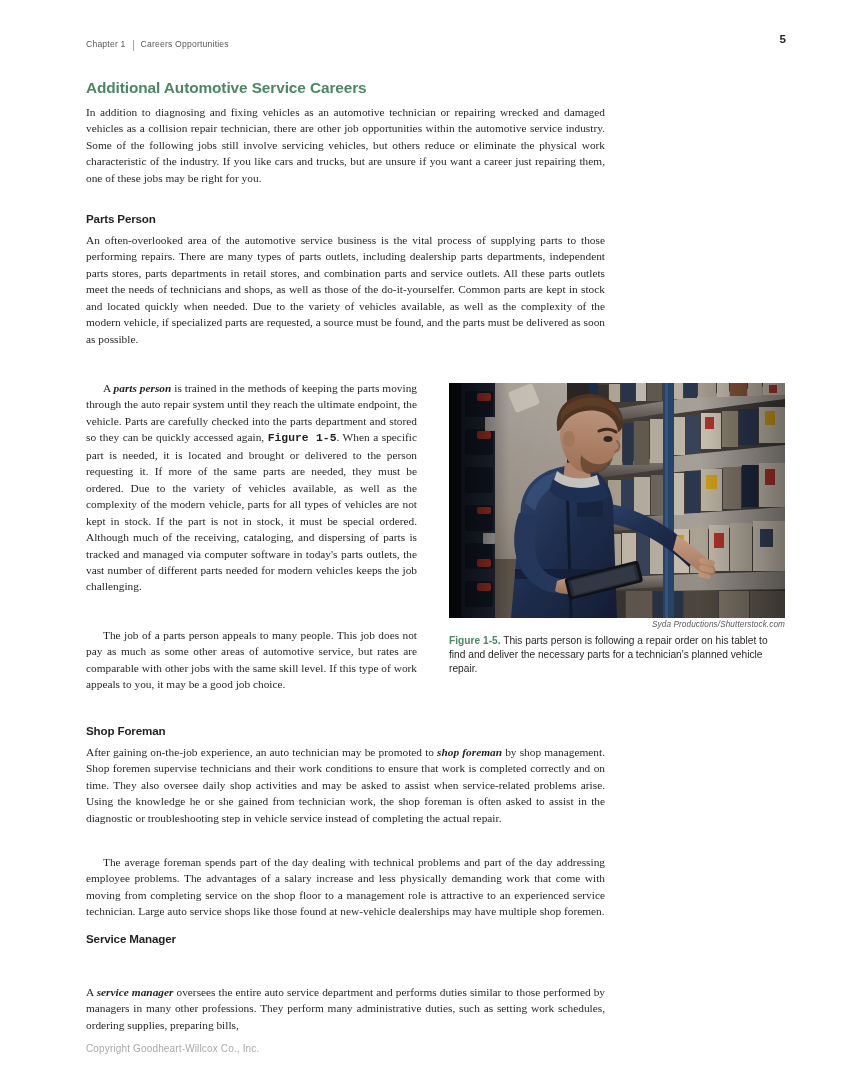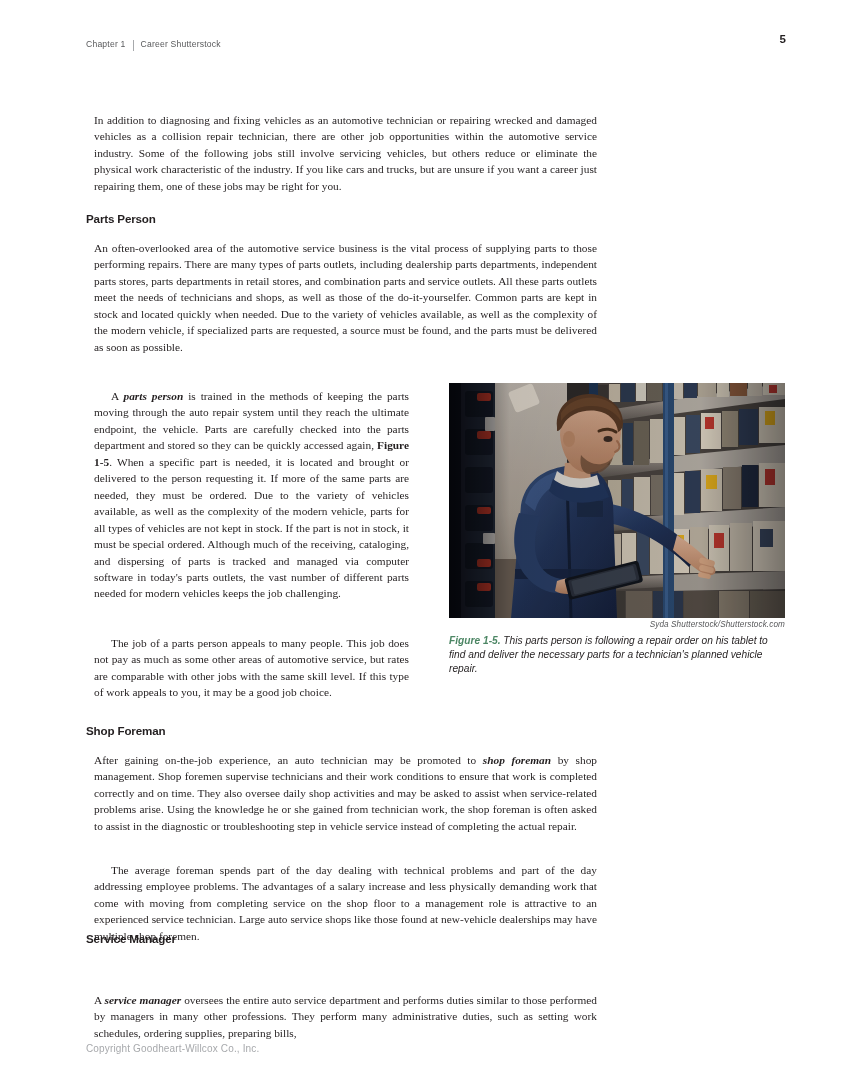--- a/index.html
+++ b/index.html
@@ -87,24 +87,24 @@
     position: absolute;
     font-size: 11.35px;
     line-height: 16.45px;
     text-align: justify;
     text-justify: inter-word;
     color: #231f20;
     hyphens: manual;
   }
   .full { left: 86px; width: 519px; }
   .narrow { left: 86px; width: 331px; }
-  p { margin: 8px; }
+  p { margin: 0; }
   p.ind { text-indent: 17px; }
   .bi { font-weight: bold; font-style: italic; }
-  .b  { font-weight: bold; }
+  .b  { font-weight: bold; font-family: Liberation Mono, monospace; }
 
   
   .figure {
     position: absolute;
     left: 449px;
     top: 383px;
     width: 336px;
   }
   .photo {
     position: relative;
@@ -123,21 +123,20 @@
     color: #58595b;
     letter-spacing: .1px;
   }
   .caption {
     margin-top: 5px;
     font-family: "Liberation Sans", sans-serif;
     font-size: 10.2px;
     line-height: 14.2px;
     color: #231f20;
     width: 330px;
-    font-style: italic;
   }
   .caption .figlabel {
     font-weight: bold;
     color: #4c8664;
   }
 
   
   .footer {
     position: absolute;
     left: 86px;
@@ -149,24 +148,25 @@
   }
 </style>
 </head>
 <body>
 
 <div class="page">
 
   <div class="runhead">
     <span class="chap">Chapter 1</span>
     <span class="bar"></span>
-    <span class="title">Career Shutterstock</span>
+    <span class="title">Careers Opportunities</span>
   </div>
   <div class="folio">5</div>
 
+  <div class="h1">Additional Automotive Service Careers</div>
 
   <div class="body-col full" style="top:104px;">
     <p>In addition to diagnosing and fixing vehicles as an automotive technician or repairing wrecked and damaged vehicles as a collision repair technician, there are other job opportunities within the automotive service industry. Some of the following jobs still involve servicing vehicles, but others reduce or eliminate the physical work characteristic of the industry. If you like cars and trucks, but are unsure if you want a career just repairing them, one of these jobs may be right for you.</p>
   </div>
 
   <div style="position:absolute;left:86px;top:212px;">
     <h2 class="h2">Parts Person</h2>
   </div>
 
   <div class="body-col full" style="top:232px;">
@@ -400,21 +400,21 @@
 
           <path d="M168 58 C 172 62, 171 67, 166 69" stroke="#a6714f" stroke-width="2" fill="none" stroke-linecap="round"></path>
         </g>
 
         <rect x="0" y="0" width="12" height="235" fill="#0d1117"></rect>
 
         <rect x="0" y="0" width="336" height="235" fill="url(#vign)"></rect>
         <rect x="0" y="0" width="336" height="235" fill="#1a2340" opacity="0.07"></rect>
       </svg>
     </div>
-    <div class="credit">Syda Shutterstock/Shutterstock.com</div>
+    <div class="credit">Syda Productions/Shutterstock.com</div>
     <div class="caption"><span class="figlabel">Figure 1-5.</span><span> This parts person is following a repair order on his tablet to find and deliver the necessary parts for a technician's planned vehicle repair.</span></div>
   </div>
 
   <div style="position:absolute;left:86px;top:724px;">
     <h2 class="h2">Shop Foreman</h2>
   </div>
 
   <div class="body-col full" style="top:744px;">
     <p><span>After gaining on-the-job experience, an auto technician may be promoted to </span><span class="bi">shop foreman</span><span> by shop management. Shop foremen supervise technicians and their work conditions to ensure that work is completed correctly and on time. They also oversee daily shop activities and may be asked to assist when service-related problems arise. Using the knowledge he or she gained from technician work, the shop foreman is often asked to assist in the diagnostic or troubleshooting step in vehicle service instead of completing the actual repair.</span></p>
   </div>

